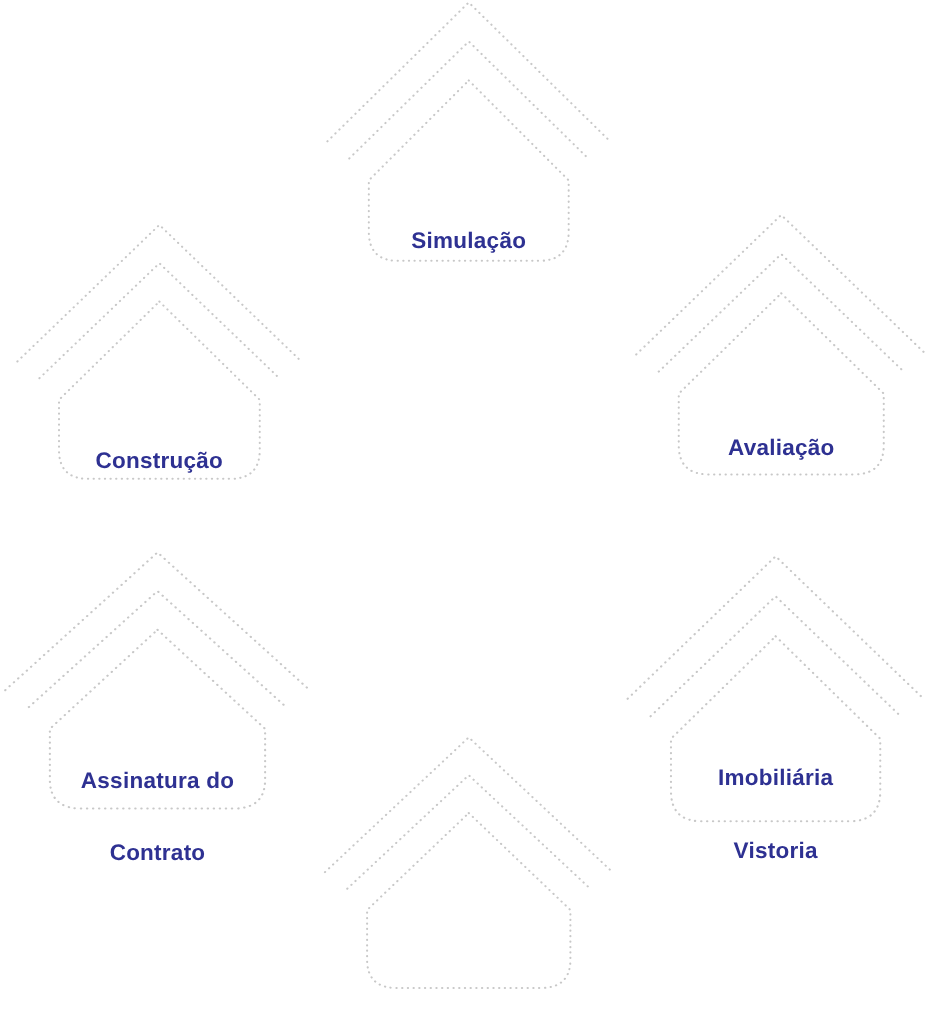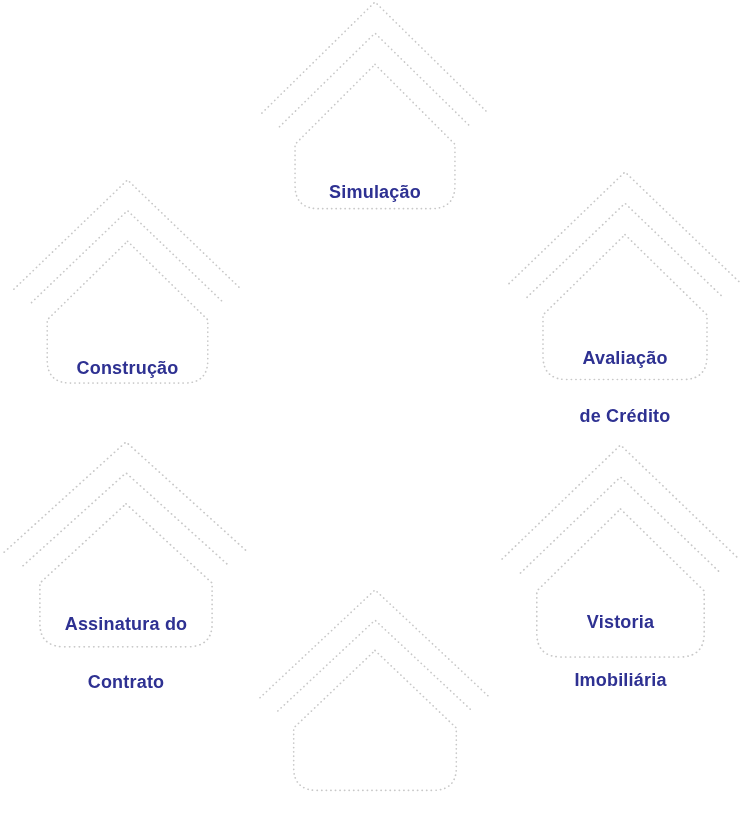--- a/index.html
+++ b/index.html
@@ -66,33 +66,32 @@
   </div>
 
   <div class="house" style="left:505px; top:170px; width:240px; height:235px;">
     <svg viewBox="0 0 240 240" preserveAspectRatio="none">
       <path class="house-path" d="M4 116 L120 2 L236 116"></path>
       <path class="house-path" d="M22 130 L120 34 L218 130"></path>
       <path class="house-path" d="M120 66 L202 148 L202 190 Q202 214 178 214 L62 214 Q38 214 38 190 L38 148 Z"></path>
     </svg>
     <div class="label" style="top:60%;">
       <span>Avaliação</span>
-      <span>de Crédito</span>
     </div>
   </div>
 
   <div class="house" style="left:498px; top:443px; width:245px; height:240px;">
     <svg viewBox="0 0 240 240" preserveAspectRatio="none">
       <path class="house-path" d="M4 116 L120 2 L236 116"></path>
       <path class="house-path" d="M22 130 L120 34 L218 130"></path>
       <path class="house-path" d="M120 66 L202 148 L202 190 Q202 214 178 214 L62 214 Q38 214 38 190 L38 148 Z"></path>
     </svg>
     <div class="label" style="top:55%;">
+      <span>Imobiliária</span>
       <span>Vistoria</span>
-      <span>Imobiliária</span>
     </div>
   </div>
 
   <div class="house" style="left:256px; top:588px; width:238px; height:227px;">
     <svg viewBox="0 0 240 240" preserveAspectRatio="none">
       <path class="house-path" d="M4 116 L120 2 L236 116"></path>
       <path class="house-path" d="M22 130 L120 34 L218 130"></path>
       <path class="house-path" d="M120 66 L202 148 L202 190 Q202 214 178 214 L62 214 Q38 214 38 190 L38 148 Z"></path>
     </svg>
     <div class="label" style="top:54%;">

